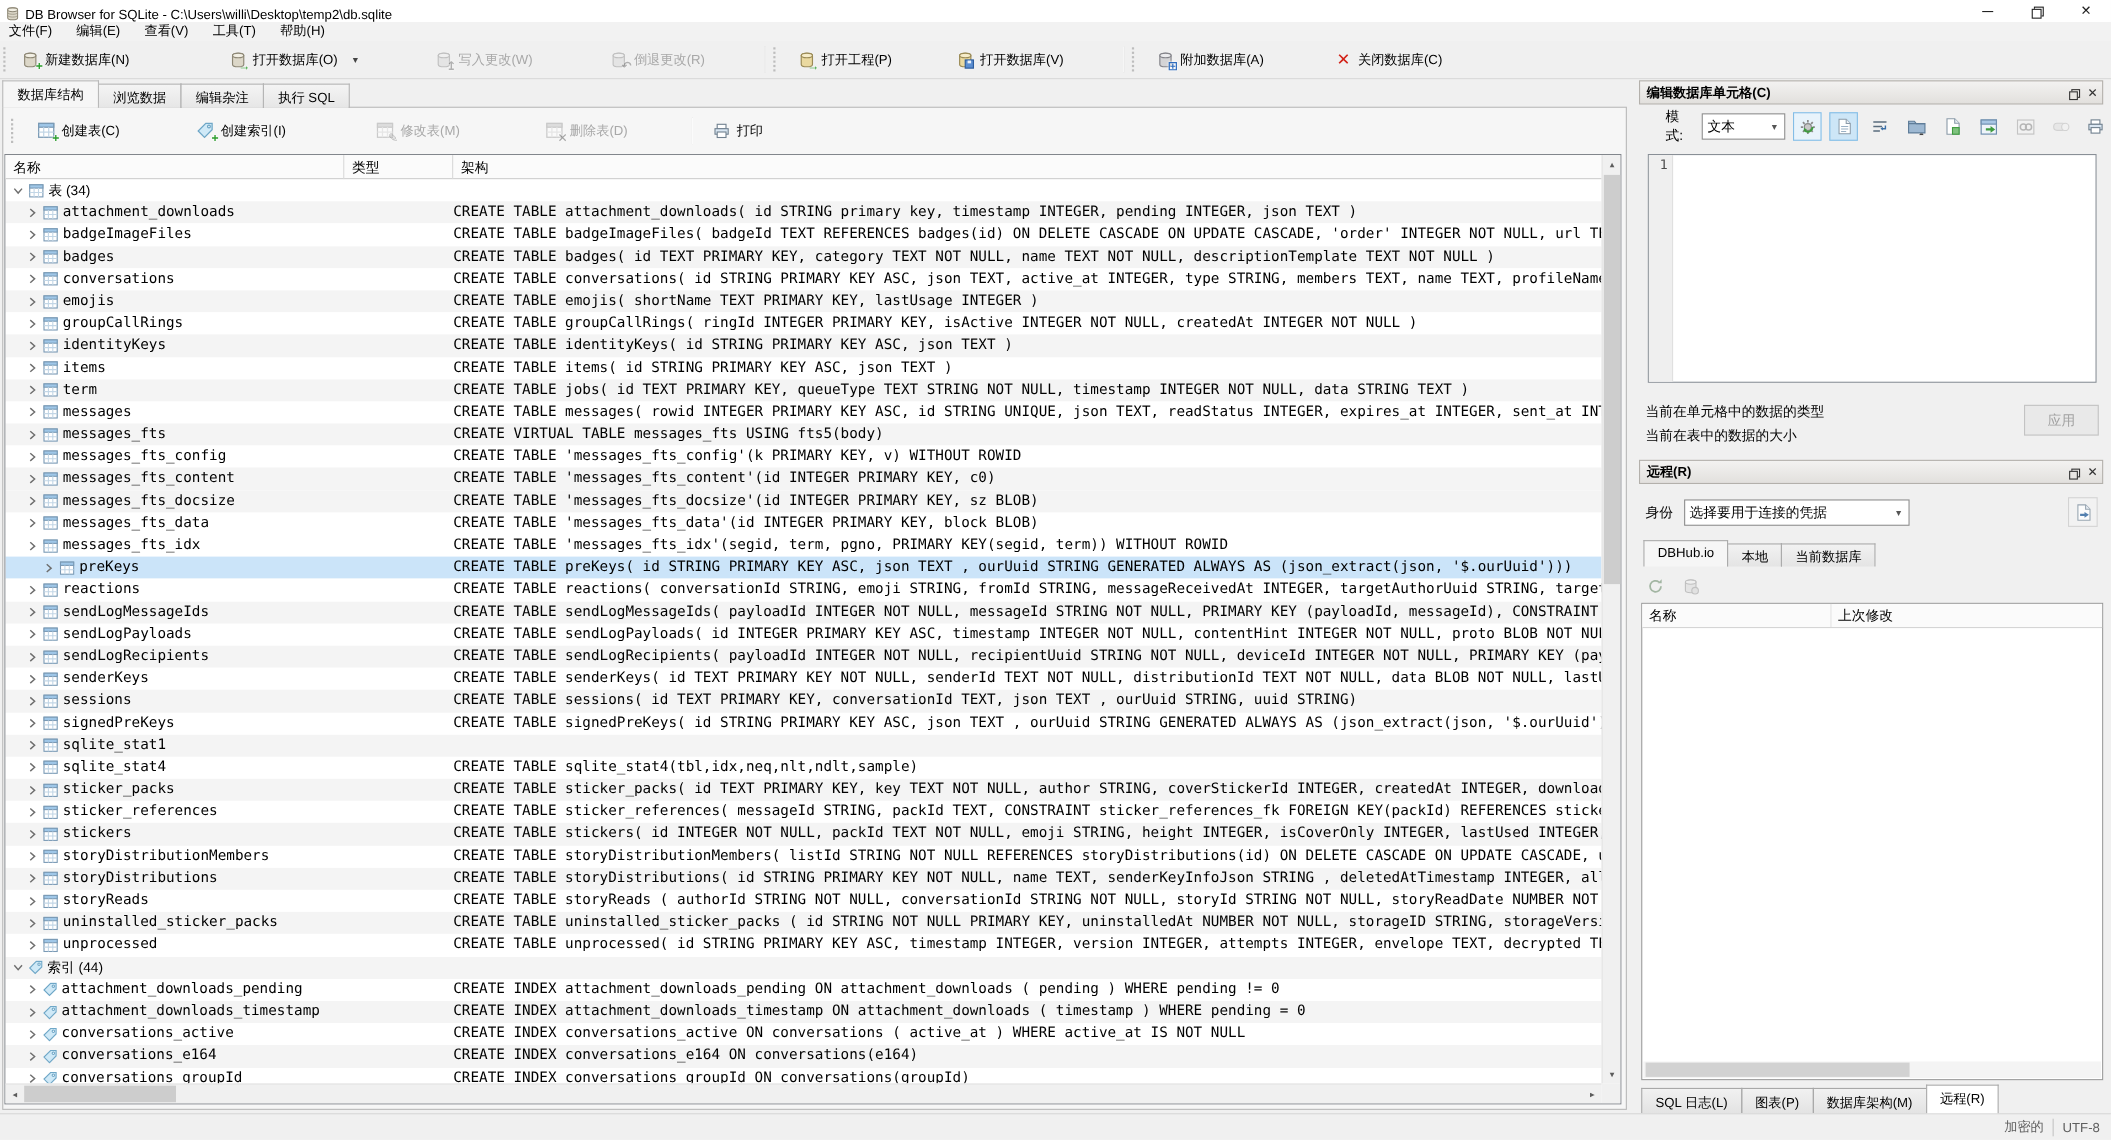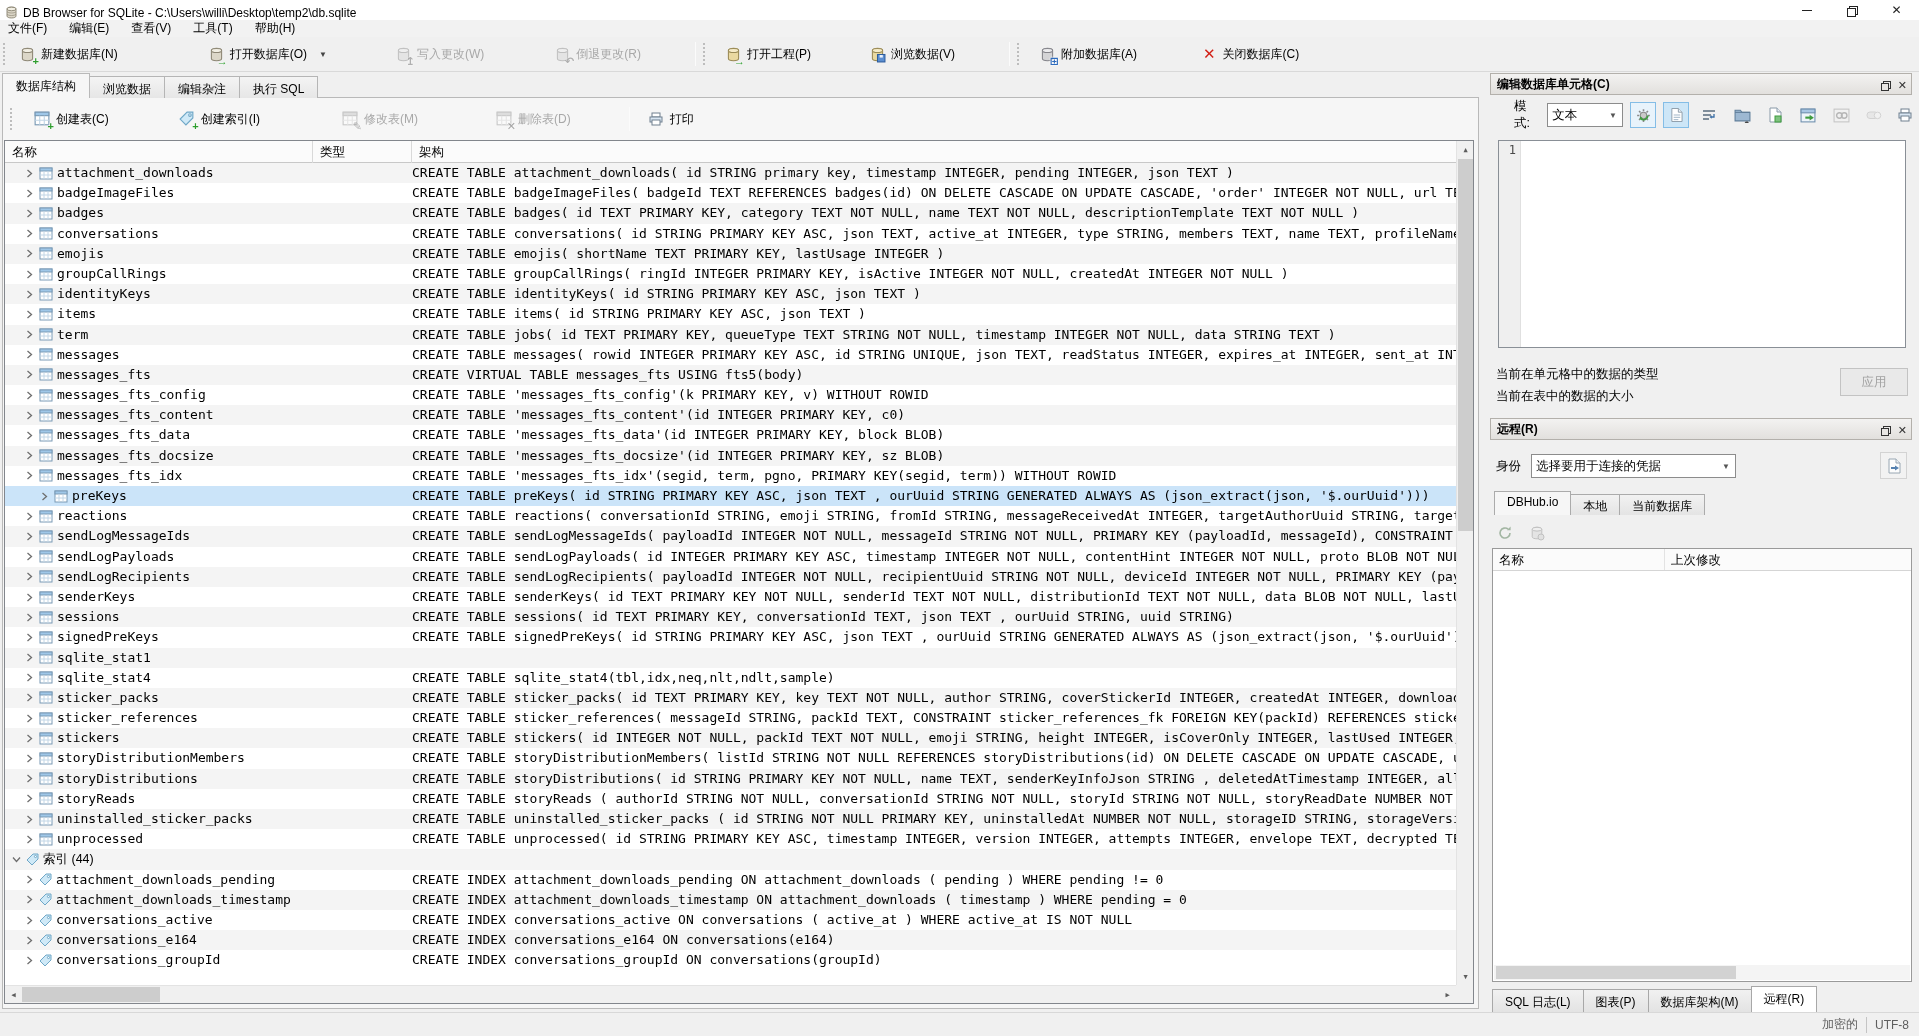--- a/index.html
+++ b/index.html
@@ -229,21 +229,21 @@
     </div>
     <div class="tbtn" style="margin-left:46px">
       <span class="iconwrap">
           <svg width="17" height="17" viewBox="0 0 16 16">
             <path d="M3.2 4.2c0-1.3 2.1-2 4.8-2s4.8.7 4.8 2v7.6c0 1.3-2.1 2-4.8 2s-4.8-.7-4.8-2z" fill="#ead9a0" stroke="#9a8a55"></path>
             <ellipse cx="8" cy="4.2" rx="4.8" ry="1.9" fill="#f6ecc9" stroke="#9a8a55"></ellipse>
             <rect x="8" y="8" width="7" height="7" fill="#5b8ed1" stroke="#2d5d9e"></rect>
             <rect x="10" y="8.5" width="3" height="2.4" fill="#eaf1fa"></rect>
           </svg>
         </span>
-      <span>浏览数据(V)</span>
+      <span>打开数据库(V)</span>
     </div>
     <span class="tsep" style="margin-left:48px"></span>
     <span class="thandle"></span>
     <div class="tbtn" style="margin-left:8px">
       <span class="iconwrap">
           <svg width="17" height="17" viewBox="0 0 16 16">
             <path d="M3.2 4.2c0-1.3 2.1-2 4.8-2s4.8.7 4.8 2v7.6c0 1.3-2.1 2-4.8 2s-4.8-.7-4.8-2z" fill="#d4d4d6" stroke="#84848a"></path>
             <ellipse cx="8" cy="4.2" rx="4.8" ry="1.9" fill="#ececee" stroke="#84848a"></ellipse>
           </svg>
           <span class="ibadge b-blue">⊞</span>
@@ -323,20 +323,39 @@
     </div>
   </div>
 
   <div class="tree">
     <div class="tree-header">
       <div class="th-cell th-name">名称</div>
       <div class="th-cell th-type">类型</div>
       <div class="th-cell th-schema">架构</div>
     </div>
     <div class="tree-body">
+        <div class="trow">
+          <div class="c-name" style="padding-left:6px">
+            <span class="caret">
+              <svg width="9" height="9" viewBox="0 0 9 9">
+                <path d="M1 2.5l3.5 4 3.5-4" fill="none" stroke="#6e6e6e" stroke-width="1.3"></path>
+              </svg>
+            </span>
+            <span style="display:inline-flex">
+              <svg width="14" height="13" viewBox="0 0 14 13">
+                <rect x="1" y="1" width="12" height="11" fill="#fff" stroke="#7a9ab5"></rect>
+                <rect x="1" y="1" width="12" height="3" fill="#9fc7e8" stroke="#7a9ab5"></rect>
+                <path d="M5 4v8M9 4v8M1 8h12" stroke="#c2d6e6" fill="none"></path>
+              </svg>
+            </span>
+            <span class="nm cn">表 (34)</span>
+          </div>
+          <div class="c-type"></div>
+          <div class="c-schema"></div>
+        </div>
         <div class="trow alt">
           <div class="c-name" style="padding-left:19px">
             <span class="caret">
               <svg width="9" height="9" viewBox="0 0 9 9">
                 <path d="M2.5 1l4 3.5-4 3.5" fill="none" stroke="#6e6e6e" stroke-width="1.3"></path>
               </svg>
             </span>
             <span style="display:inline-flex">
               <svg width="14" height="13" viewBox="0 0 14 13">
                 <rect x="1" y="1" width="12" height="11" fill="#fff" stroke="#7a9ab5"></rect>
@@ -570,57 +589,57 @@
                 <rect x="1" y="1" width="12" height="11" fill="#fff" stroke="#7a9ab5"></rect>
                 <rect x="1" y="1" width="12" height="3" fill="#9fc7e8" stroke="#7a9ab5"></rect>
                 <path d="M5 4v8M9 4v8M1 8h12" stroke="#c2d6e6" fill="none"></path>
               </svg>
             </span>
             <span class="nm">messages_fts_content</span>
           </div>
           <div class="c-type"></div>
           <div class="c-schema">CREATE TABLE 'messages_fts_content'(id INTEGER PRIMARY KEY, c0)</div>
         </div>
+        <div class="trow alt">
+          <div class="c-name" style="padding-left:19px">
+            <span class="caret">
+              <svg width="9" height="9" viewBox="0 0 9 9">
+                <path d="M2.5 1l4 3.5-4 3.5" fill="none" stroke="#6e6e6e" stroke-width="1.3"></path>
+              </svg>
+            </span>
+            <span style="display:inline-flex">
+              <svg width="14" height="13" viewBox="0 0 14 13">
+                <rect x="1" y="1" width="12" height="11" fill="#fff" stroke="#7a9ab5"></rect>
+                <rect x="1" y="1" width="12" height="3" fill="#9fc7e8" stroke="#7a9ab5"></rect>
+                <path d="M5 4v8M9 4v8M1 8h12" stroke="#c2d6e6" fill="none"></path>
+              </svg>
+            </span>
+            <span class="nm">messages_fts_docsize</span>
+          </div>
+          <div class="c-type"></div>
+          <div class="c-schema">CREATE TABLE 'messages_fts_docsize'(id INTEGER PRIMARY KEY, sz BLOB)</div>
+        </div>
         <div class="trow">
           <div class="c-name" style="padding-left:19px">
             <span class="caret">
               <svg width="9" height="9" viewBox="0 0 9 9">
                 <path d="M2.5 1l4 3.5-4 3.5" fill="none" stroke="#6e6e6e" stroke-width="1.3"></path>
               </svg>
             </span>
             <span style="display:inline-flex">
               <svg width="14" height="13" viewBox="0 0 14 13">
                 <rect x="1" y="1" width="12" height="11" fill="#fff" stroke="#7a9ab5"></rect>
                 <rect x="1" y="1" width="12" height="3" fill="#9fc7e8" stroke="#7a9ab5"></rect>
                 <path d="M5 4v8M9 4v8M1 8h12" stroke="#c2d6e6" fill="none"></path>
               </svg>
             </span>
             <span class="nm">messages_fts_data</span>
           </div>
           <div class="c-type"></div>
           <div class="c-schema">CREATE TABLE 'messages_fts_data'(id INTEGER PRIMARY KEY, block BLOB)</div>
-        </div>
-        <div class="trow alt">
-          <div class="c-name" style="padding-left:19px">
-            <span class="caret">
-              <svg width="9" height="9" viewBox="0 0 9 9">
-                <path d="M2.5 1l4 3.5-4 3.5" fill="none" stroke="#6e6e6e" stroke-width="1.3"></path>
-              </svg>
-            </span>
-            <span style="display:inline-flex">
-              <svg width="14" height="13" viewBox="0 0 14 13">
-                <rect x="1" y="1" width="12" height="11" fill="#fff" stroke="#7a9ab5"></rect>
-                <rect x="1" y="1" width="12" height="3" fill="#9fc7e8" stroke="#7a9ab5"></rect>
-                <path d="M5 4v8M9 4v8M1 8h12" stroke="#c2d6e6" fill="none"></path>
-              </svg>
-            </span>
-            <span class="nm">messages_fts_docsize</span>
-          </div>
-          <div class="c-type"></div>
-          <div class="c-schema">CREATE TABLE 'messages_fts_docsize'(id INTEGER PRIMARY KEY, sz BLOB)</div>
         </div>
         <div class="trow">
           <div class="c-name" style="padding-left:19px">
             <span class="caret">
               <svg width="9" height="9" viewBox="0 0 9 9">
                 <path d="M2.5 1l4 3.5-4 3.5" fill="none" stroke="#6e6e6e" stroke-width="1.3"></path>
               </svg>
             </span>
             <span style="display:inline-flex">
               <svg width="14" height="13" viewBox="0 0 14 13">

